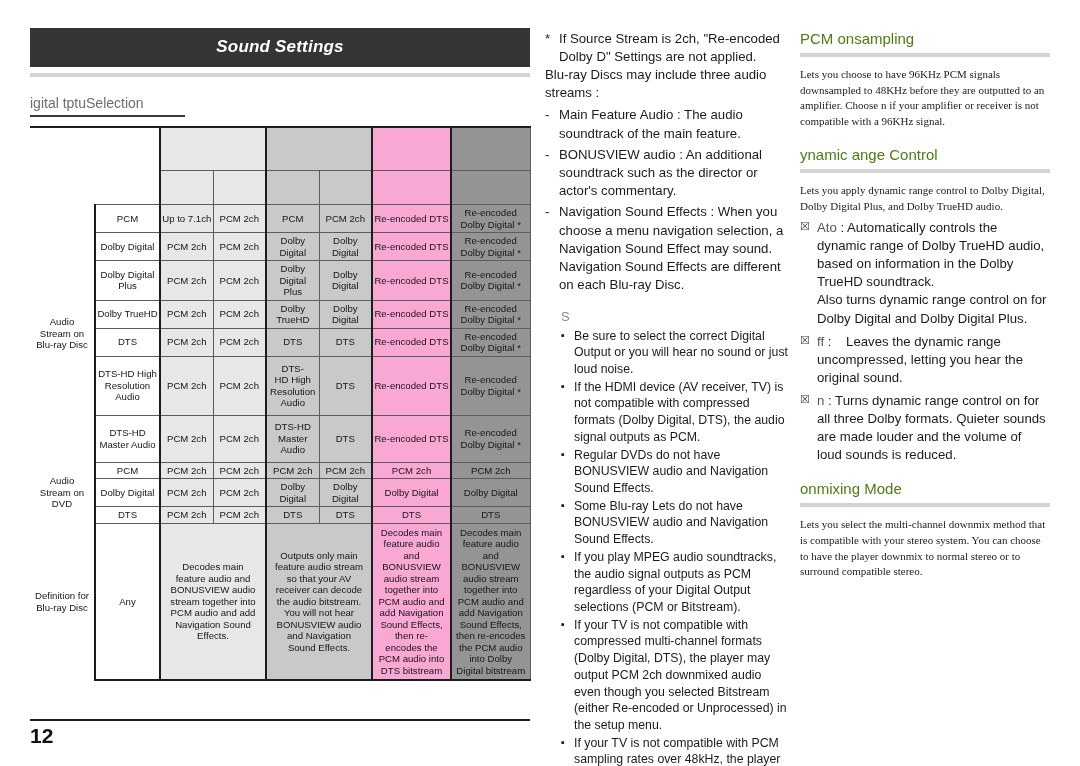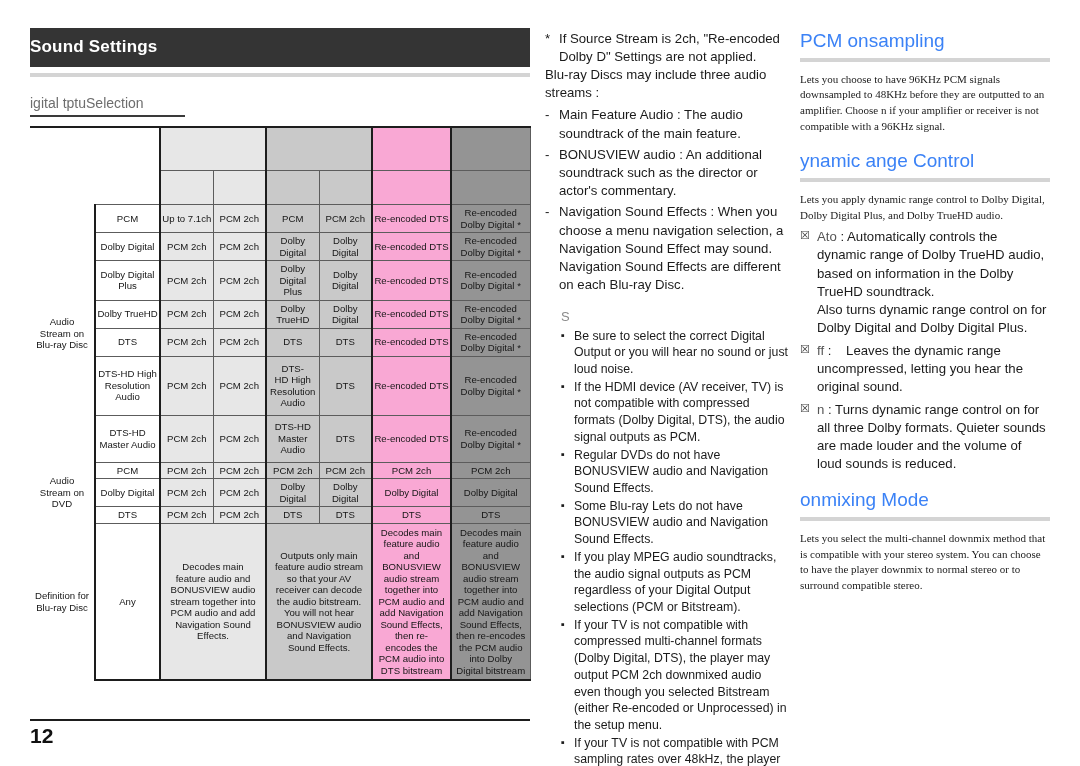--- a/index.html
+++ b/index.html
@@ -19,30 +19,32 @@
 
   
   .col-left  { position: absolute; left: 30px;  top: 28px; width: 500px; }
   .col-mid   { position: absolute; left: 545px; top: 30px; width: 245px; }
   .col-right { position: absolute; left: 800px; top: 30px; width: 250px; }
 
   
   .banner {
     background: #343434;
     color: #ffffff;
+    text-align: center;
     font-size: 17px;
     font-weight: bold;
     letter-spacing: .2px;
     padding: 9px 0 10px 0;
+    font-style: italic;
   }
 
   
   .h-major {
-    font-size: 19px;
-    color: #3b82f6;
+    font-size: 15px;
+    color: #4d7c0f;
     font-weight: normal;
     margin: 16px 0 0 0;
     line-height: 1.15;
   }
   .rule-major {
     height: 4px;
     background: #d4d4d4;
     margin-top: 6px;
   }
   .h-minor {

